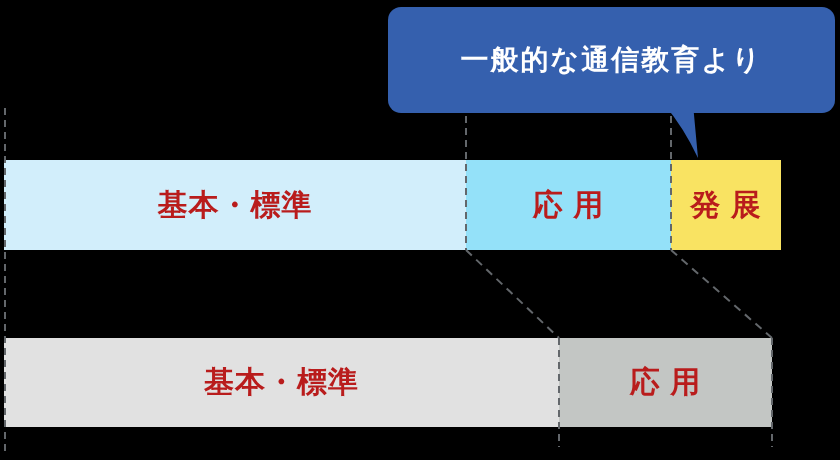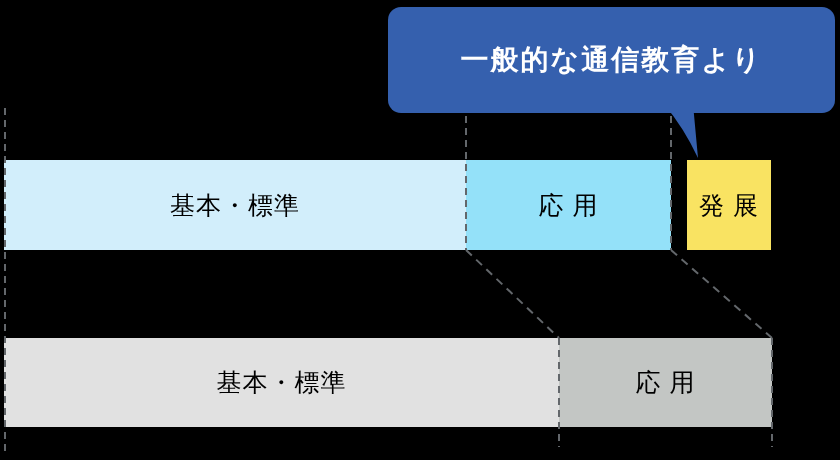--- a/index.html
+++ b/index.html
@@ -49,31 +49,31 @@
   }
   
   .bar-seg {
     position: absolute;
     display: flex;
     align-items: center;
     justify-content: center;
     z-index: 1;
   }
   .bar-seg .seg-label {
-    font-size: 25px;
-    font-weight: normal;
-    color: #000000;
+    font-size: 30px;
+    font-weight: bold;
+    color: #b91c1c;
     letter-spacing: 1px;
     white-space: nowrap;
   }
   .top-bar-seg    { top: 160px; height: 90px; }
   .bottom-bar-seg { top: 338px; height: 89px; }
   .seg-t1 { left: 4px;   width: 462px; }
   .seg-t2 { left: 466px; width: 205px; }
-  .seg-t3 { left: 687px; width: 84px; }
+  .seg-t3 { left: 671px; width: 110px; }
   .seg-b1 { left: 4px;   width: 555px; }
   .seg-b2 { left: 559px; width: 213px; }
 </style>
 </head>
 <body>
 
 <div class="canvas">
 
   <div class="callout" style="background-color: rgb(53, 96, 174);">
     <div class="line">一般的な通信教育より</div>

